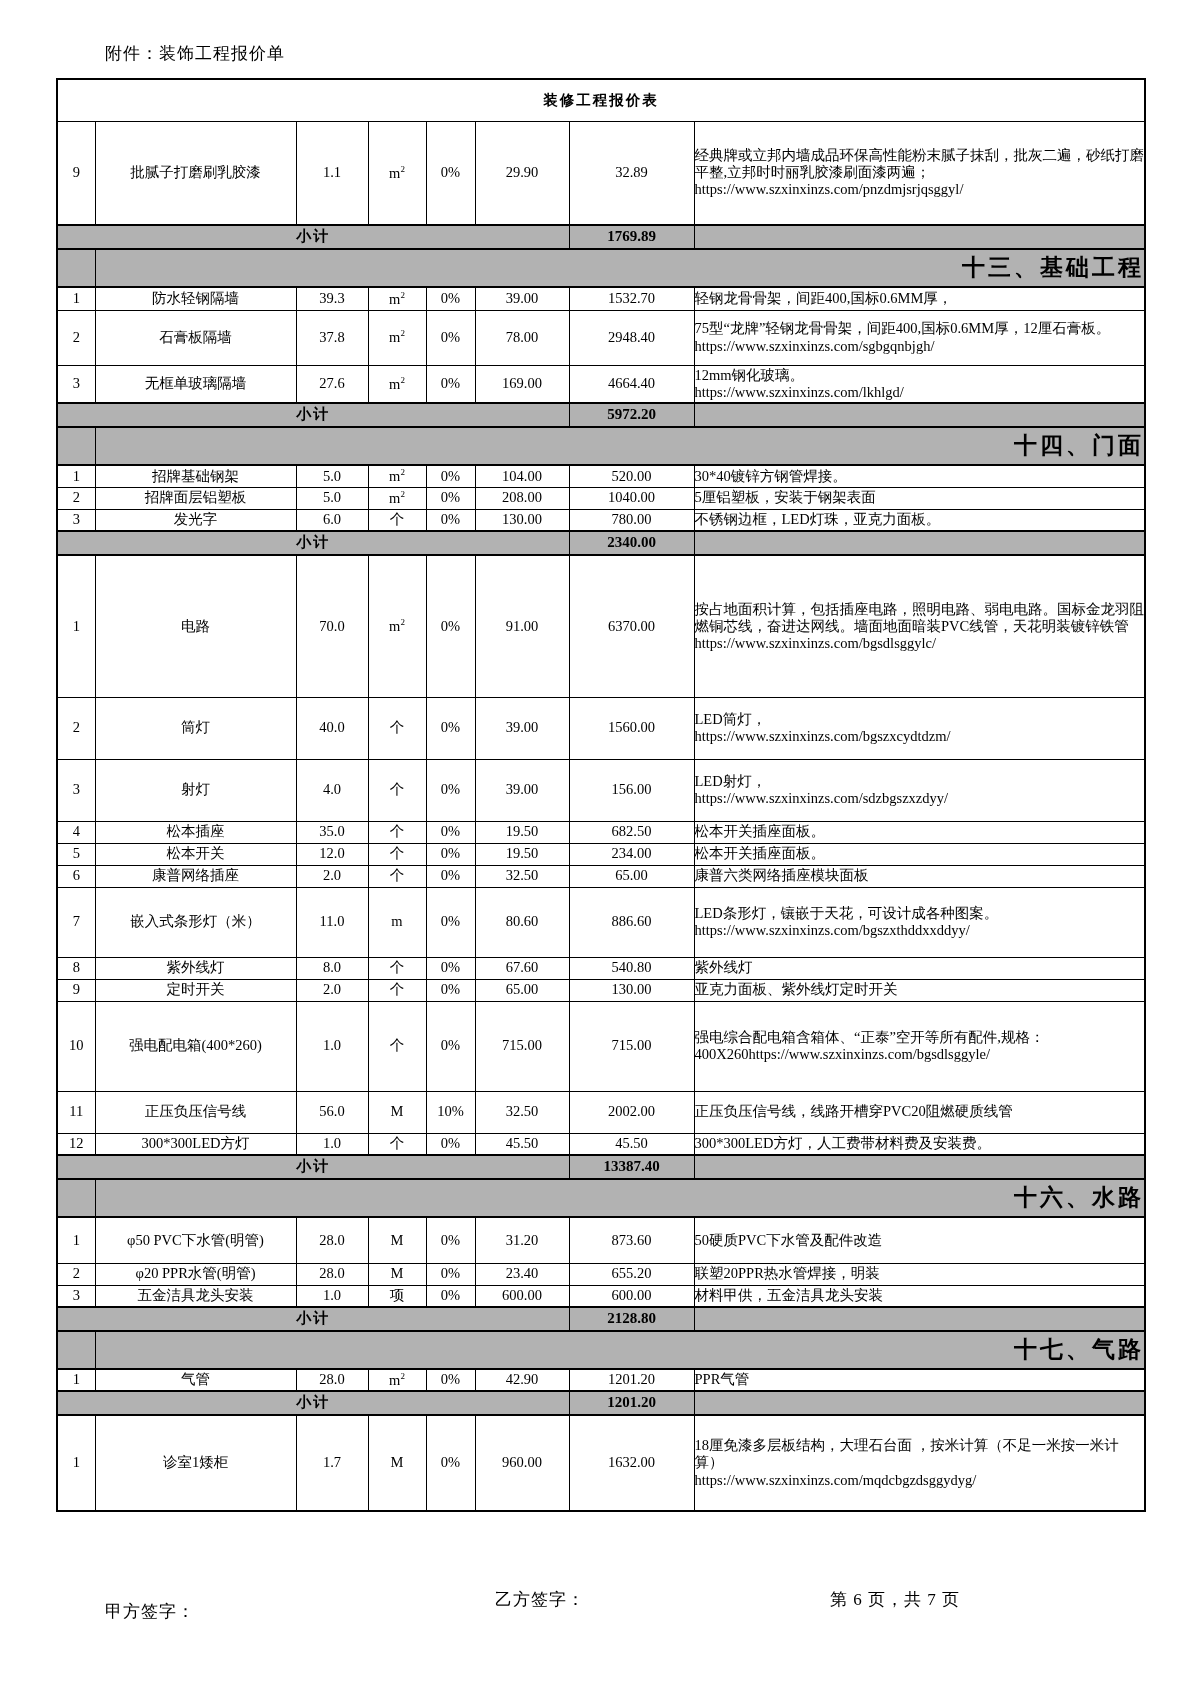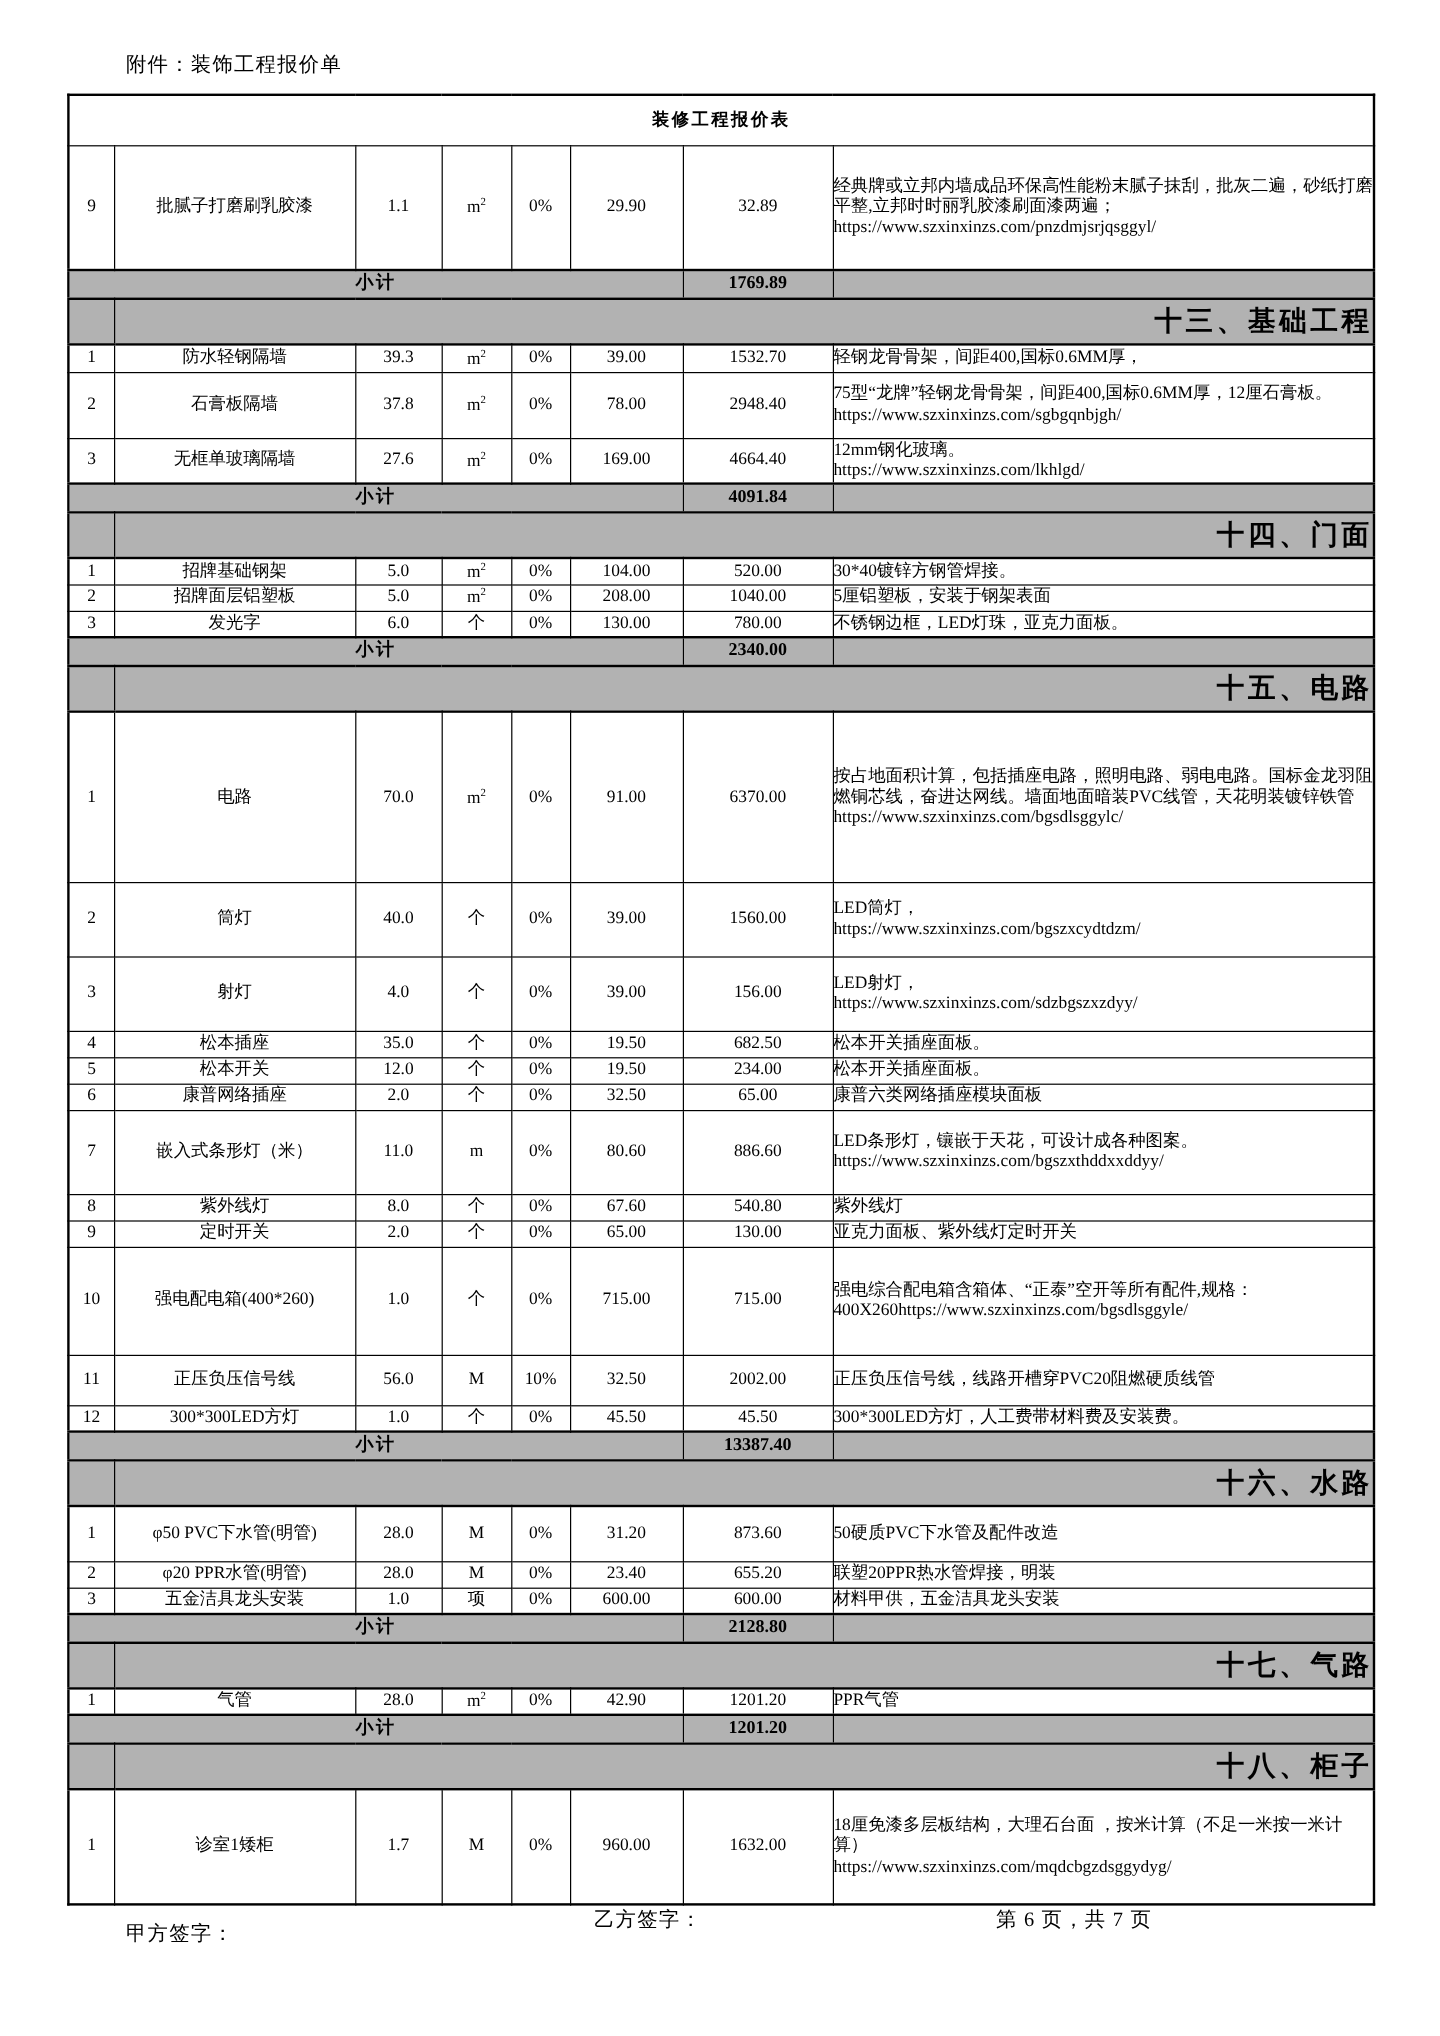--- a/index.html
+++ b/index.html
@@ -193,21 +193,21 @@
             <td class="num">27.6</td>
             <td class="unit"><span>m<sup>2</sup></span></td>
             <td class="num">0%</td>
             <td class="num">169.00</td>
             <td class="amt">4664.40</td>
             <td class="desc">12mm钢化玻璃。
 https://www.szxinxinzs.com/lkhlgd/</td>
           </tr>
           <tr class="sub">
             <td class="lbl" colspan="6">小计</td>
-            <td class="val">4091.84</td>
+            <td class="val">5972.20</td>
             <td class="blank"></td>
           </tr>
           <tr class="sect">
             <td class="shpad"></td>
             <td class="sh" colspan="7">十四、门面</td>
           </tr>
           <tr style="height: 22px;">
             <td class="idx">1</td>
             <td class="nm">招牌基础钢架</td>
             <td class="num">5.0</td>
@@ -234,24 +234,20 @@
             <td class="unit">个</td>
             <td class="num">0%</td>
             <td class="num">130.00</td>
             <td class="amt">780.00</td>
             <td class="desc mid">不锈钢边框，LED灯珠，亚克力面板。</td>
           </tr>
           <tr class="sub">
             <td class="lbl" colspan="6">小计</td>
             <td class="val">2340.00</td>
             <td class="blank"></td>
-          </tr>
-          <tr class="sect">
-            <td class="shpad"></td>
-            <td class="sh" colspan="7">十五、电路</td>
           </tr>
           <tr style="height: 142px;">
             <td class="idx">1</td>
             <td class="nm">电路</td>
             <td class="num">70.0</td>
             <td class="unit"><span>m<sup>2</sup></span></td>
             <td class="num">0%</td>
             <td class="num">91.00</td>
             <td class="amt">6370.00</td>
             <td class="desc mid">按占地面积计算，包括插座电路，照明电路、弱电电路。国标金龙羽阻燃铜芯线，奋进达网线。墙面地面暗装PVC线管，天花明装镀锌铁管
@@ -427,24 +423,20 @@
             <td class="num">0%</td>
             <td class="num">42.90</td>
             <td class="amt">1201.20</td>
             <td class="desc mid">PPR气管</td>
           </tr>
           <tr class="sub">
             <td class="lbl" colspan="6">小计</td>
             <td class="val">1201.20</td>
             <td class="blank"></td>
           </tr>
-          <tr class="sect">
-            <td class="shpad"></td>
-            <td class="sh" colspan="7">十八、柜子</td>
-          </tr>
           <tr style="height: 96px;">
             <td class="idx">1</td>
             <td class="nm">诊室1矮柜</td>
             <td class="num">1.7</td>
             <td class="unit">M</td>
             <td class="num">0%</td>
             <td class="num">960.00</td>
             <td class="amt">1632.00</td>
             <td class="desc mid">18厘免漆多层板结构，大理石台面 ，按米计算（不足一米按一米计算）
 https://www.szxinxinzs.com/mqdcbgzdsggydyg/</td>

